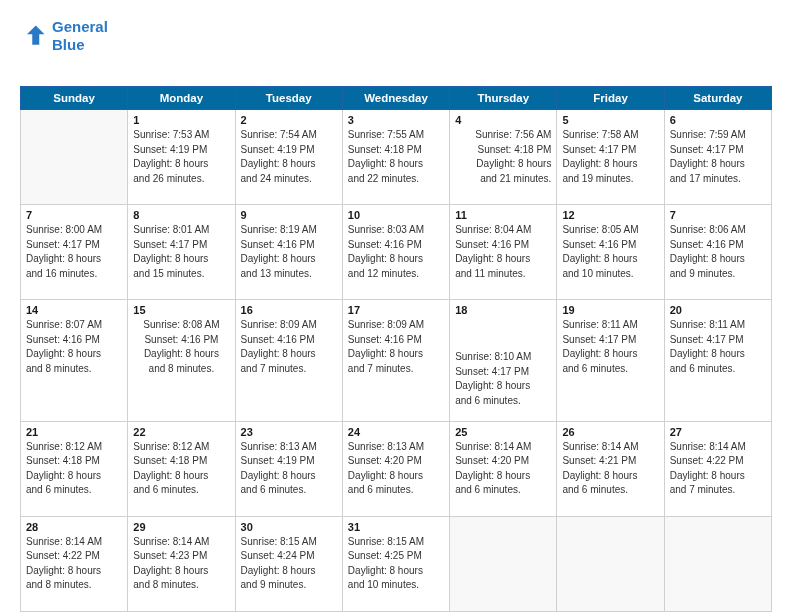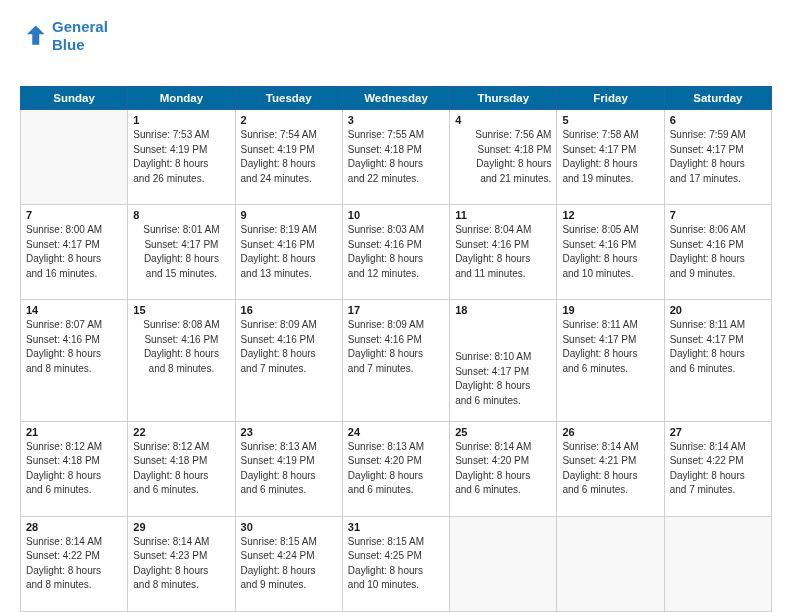--- a/index.html
+++ b/index.html
@@ -177,21 +177,21 @@
         <tr>
           <td>
             <span class="day-num">7</span>
             <div class="day-info" style="white-space: pre-line;">Sunrise: 8:00 AM
 Sunset: 4:17 PM
 Daylight: 8 hours
 and 16 minutes.</div>
           </td>
           <td>
             <span class="day-num">8</span>
-            <div class="day-info" style="white-space: pre-line; text-align: center;">Sunrise: 8:01 AM
+            <div class="day-info" style="white-space: pre-line;">Sunrise: 8:01 AM
 Sunset: 4:17 PM
 Daylight: 8 hours
 and 15 minutes.</div>
           </td>
           <td>
             <span class="day-num">9</span>
             <div class="day-info" style="white-space: pre-line;">Sunrise: 8:19 AM
 Sunset: 4:16 PM
 Daylight: 8 hours
 and 13 minutes.</div>

